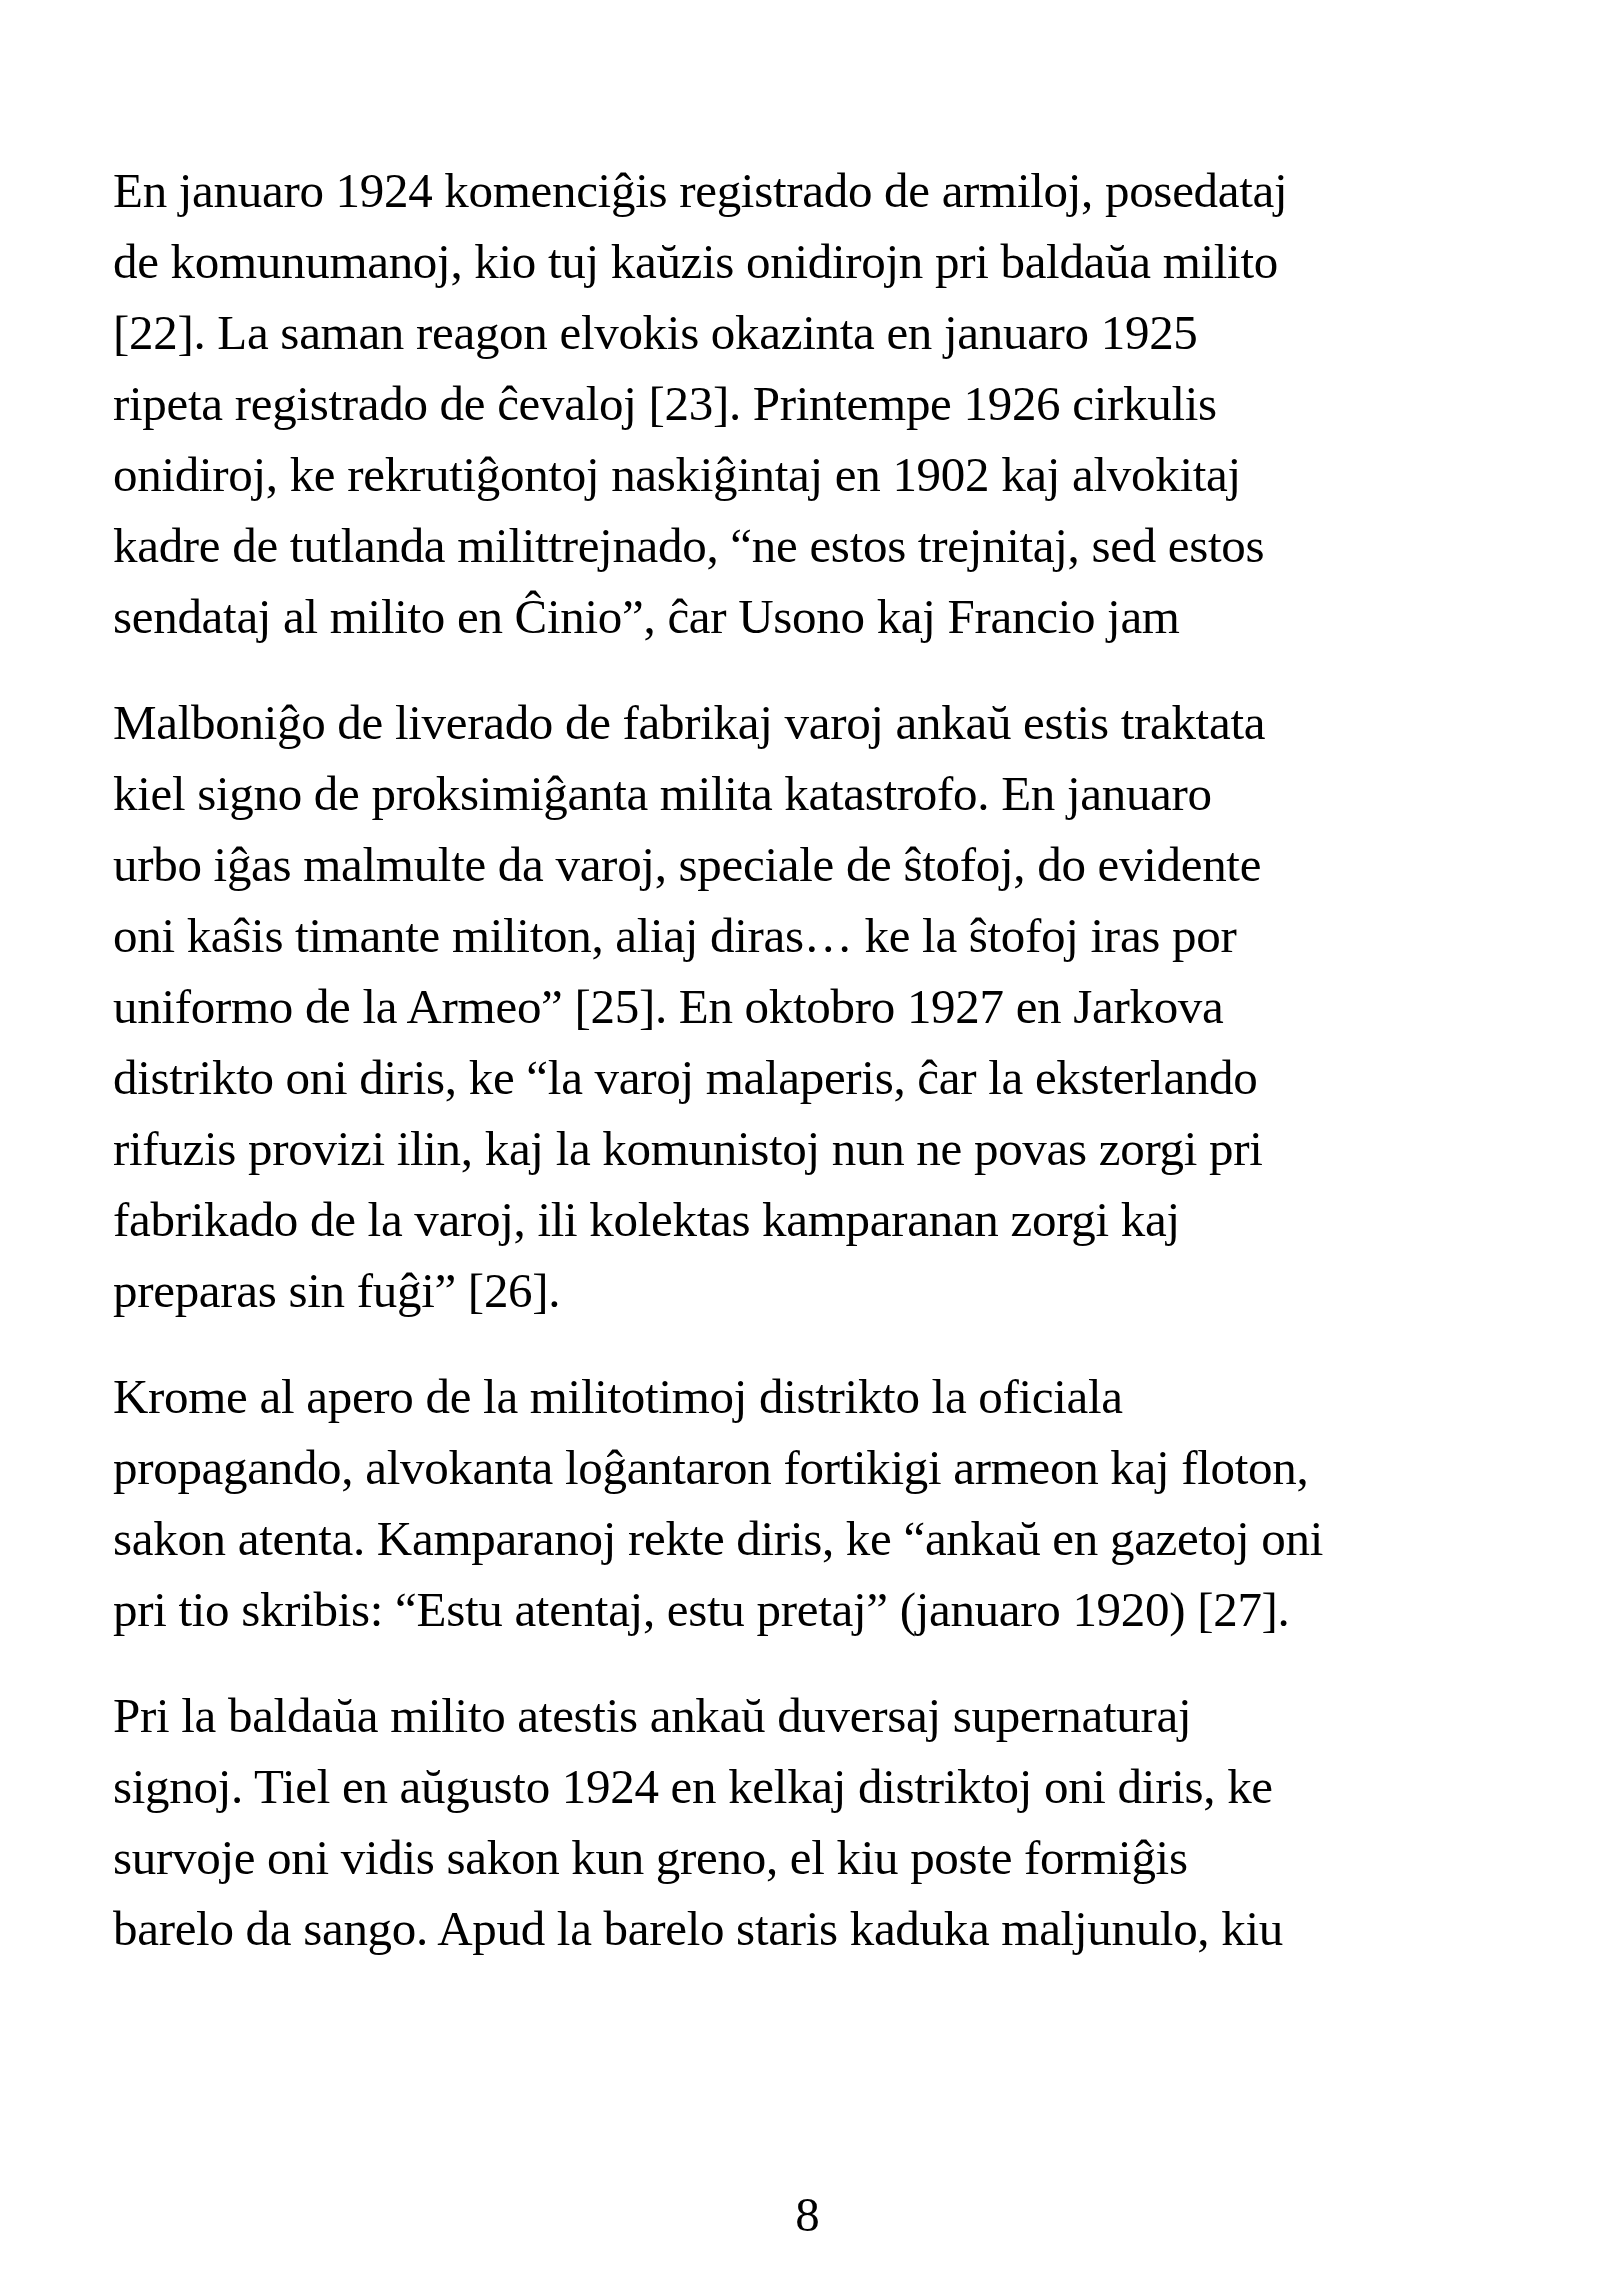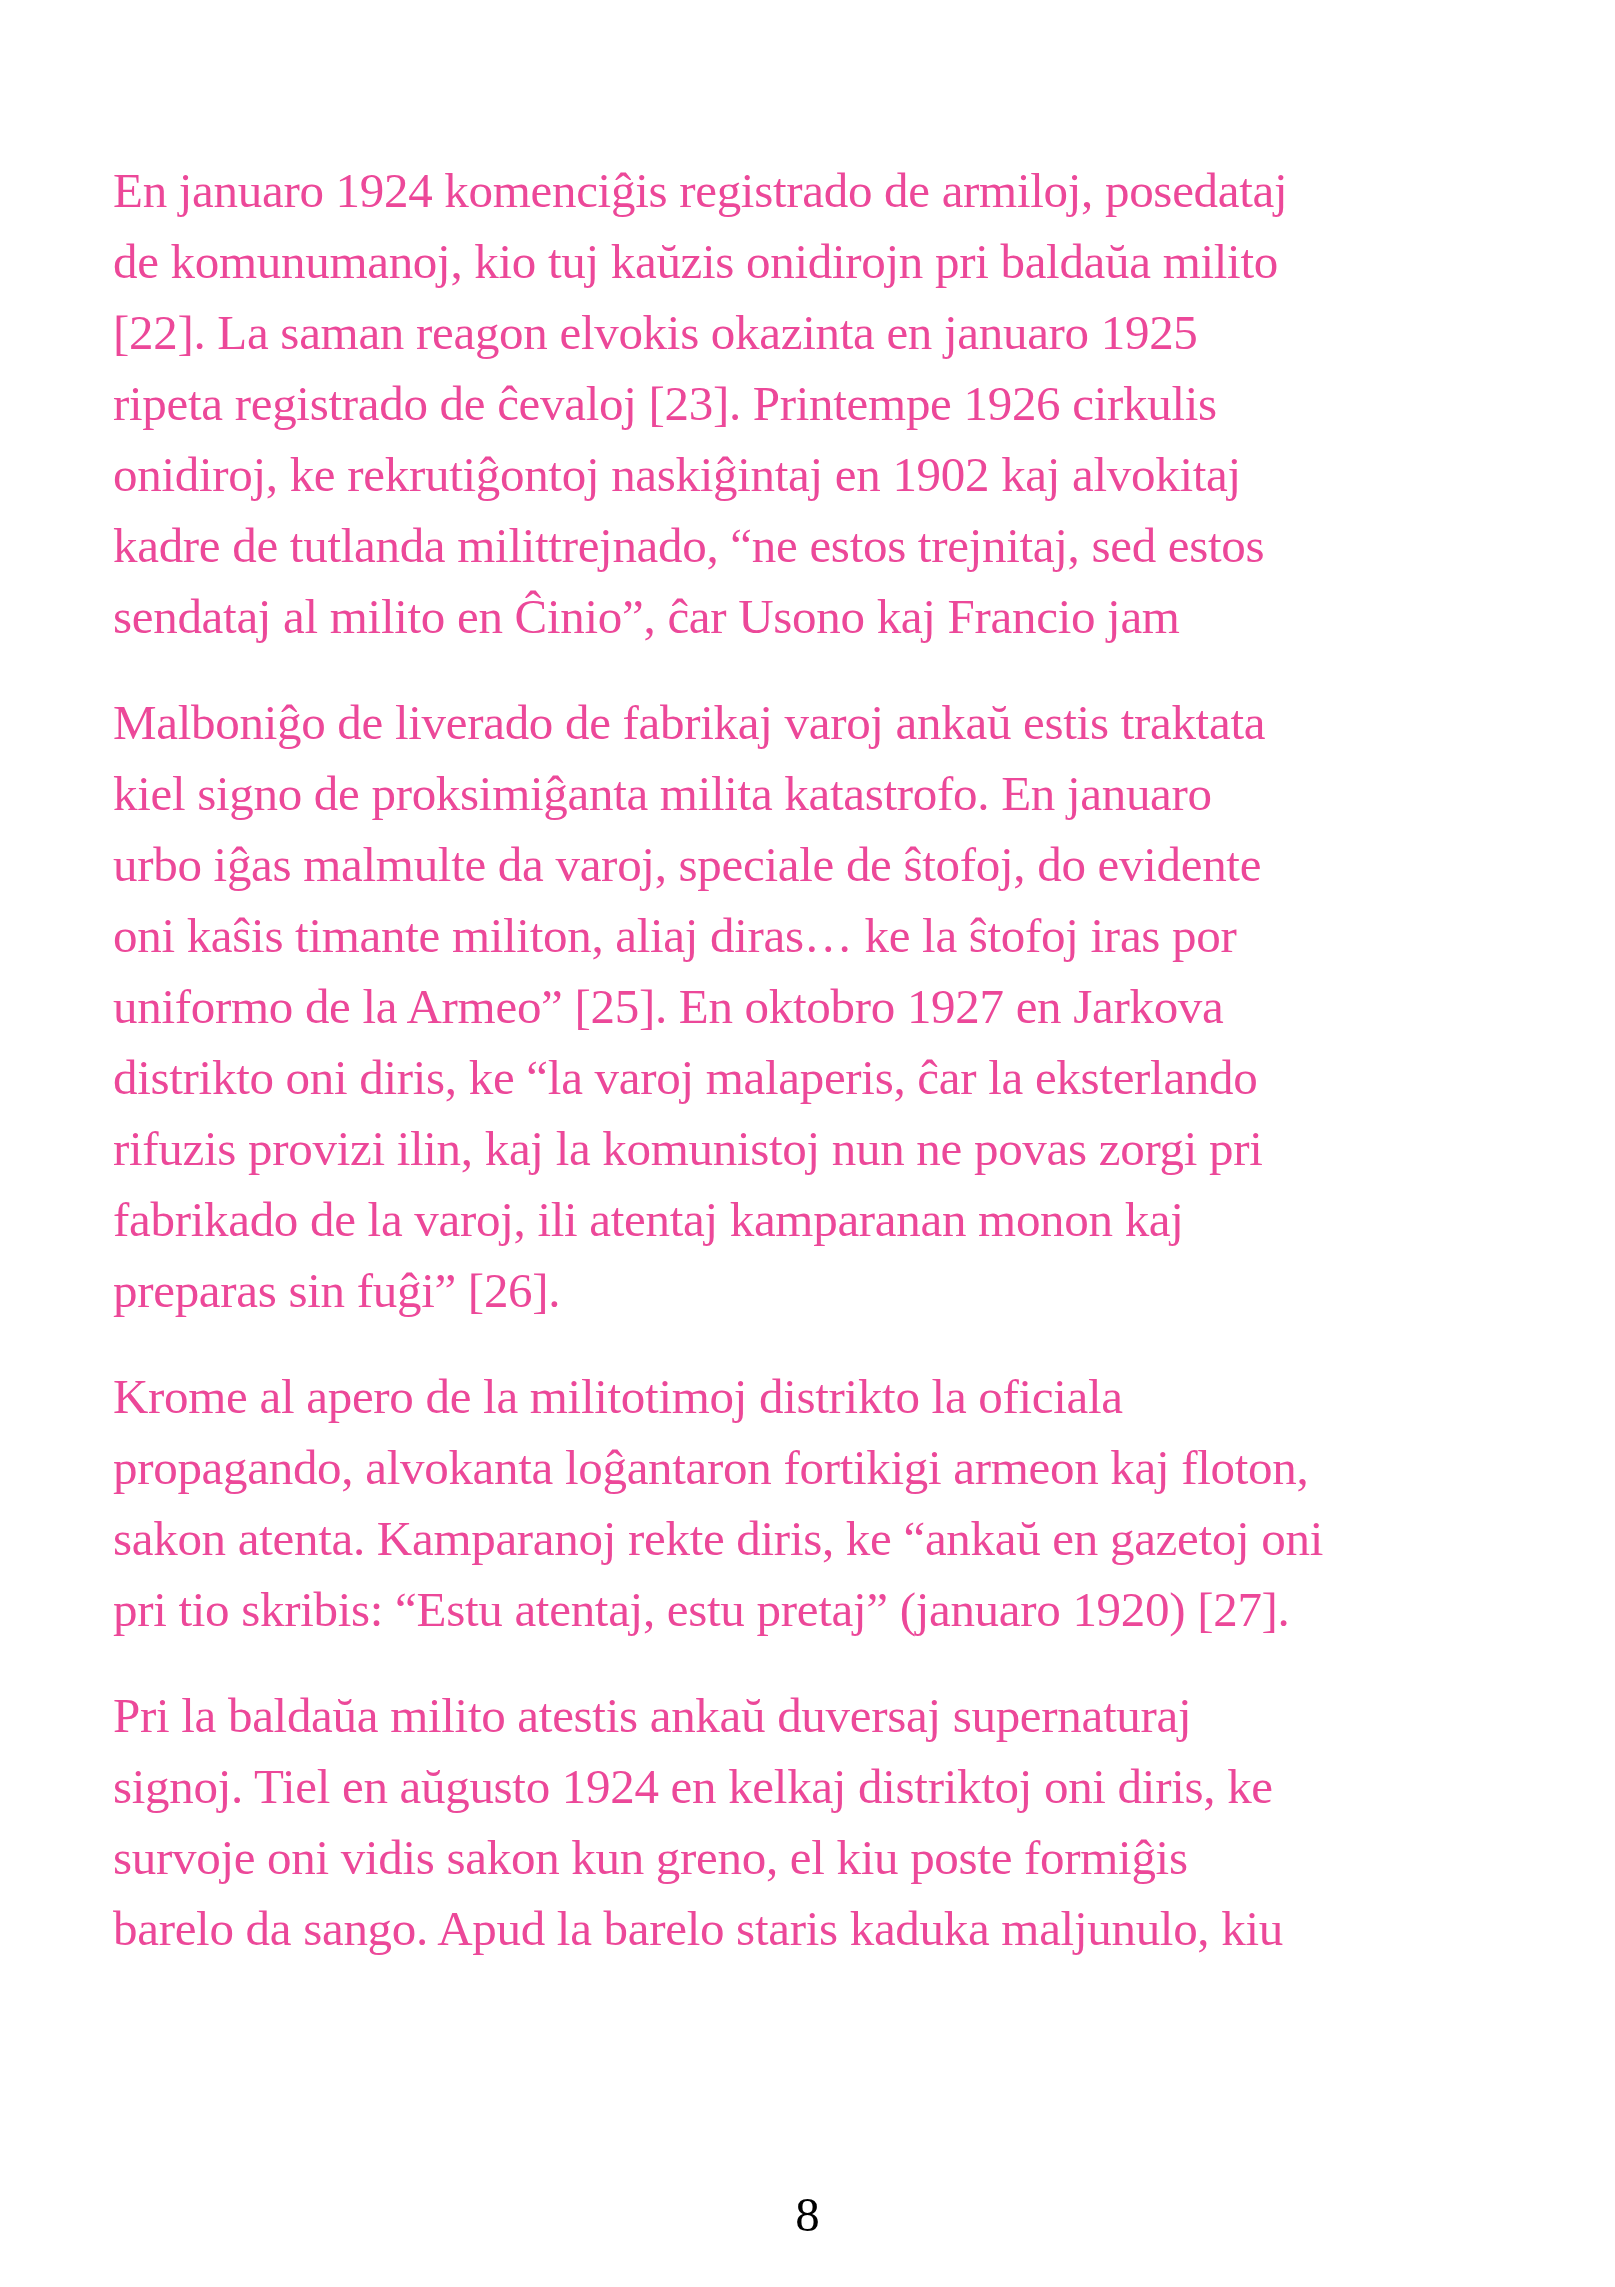--- a/index.html
+++ b/index.html
@@ -1,20 +1,20 @@
 <!DOCTYPE html>
 <html style="font-size:14.8px"><head>
 <meta charset="utf-8">
 <style>
   html, body { margin: 0; padding: 0; background: #ffffff; }
   body { width: 1615px; height: 2288px; position: relative; overflow: hidden; }
   .page {
     position: absolute; left: 113px; top: 155px; width: 1403px;
     font-family: "Liberation Serif", serif; font-size: 49px; line-height: 71px;
-    color: #ec4899; letter-spacing: -0.3px;
+    color: #000000; letter-spacing: -0.3px;
   }
   .para { margin: 0 0 35px 0; }
   .line { display: block; white-space: nowrap; }
   .pagenum {
     position: absolute; left: 0; width: 1615px; top: 2186px; text-align: center;
     font-family: "Liberation Serif", serif; font-size: 49px; color: #000;
   }
 </style>
 </head>
 <body>
@@ -30,21 +30,21 @@
       <span class="line">sendataj al milito en Ĉinio”, ĉar Usono kaj Francio jam</span>
     </p>
     <p class="para">
       <span class="line">Malboniĝo de liverado de fabrikaj varoj ankaŭ estis traktata</span>
       <span class="line">kiel signo de proksimiĝanta milita katastrofo. En januaro</span>
       <span class="line">urbo iĝas malmulte da varoj, speciale de ŝtofoj, do evidente</span>
       <span class="line">oni kaŝis timante militon, aliaj diras… ke la ŝtofoj iras por</span>
       <span class="line">uniformo de la Armeo” [25]. En oktobro 1927 en Jarkova</span>
       <span class="line">distrikto oni diris, ke “la varoj malaperis, ĉar la eksterlando</span>
       <span class="line">rifuzis provizi ilin, kaj la komunistoj nun ne povas zorgi pri</span>
-      <span class="line">fabrikado de la varoj, ili atentaj kamparanan monon kaj</span>
+      <span class="line">fabrikado de la varoj, ili kolektas kamparanan zorgi kaj</span>
       <span class="line">preparas sin fuĝi” [26].</span>
     </p>
     <p class="para">
       <span class="line">Krome al apero de la militotimoj distrikto la oficiala</span>
       <span class="line">propagando, alvokanta loĝantaron fortikigi armeon kaj floton,</span>
       <span class="line">sakon atenta. Kamparanoj rekte diris, ke “ankaŭ en gazetoj oni</span>
       <span class="line">pri tio skribis: “Estu atentaj, estu pretaj” (januaro 1920) [27].</span>
     </p>
     <p class="para">
       <span class="line">Pri la baldaŭa milito atestis ankaŭ duversaj supernaturaj</span>

